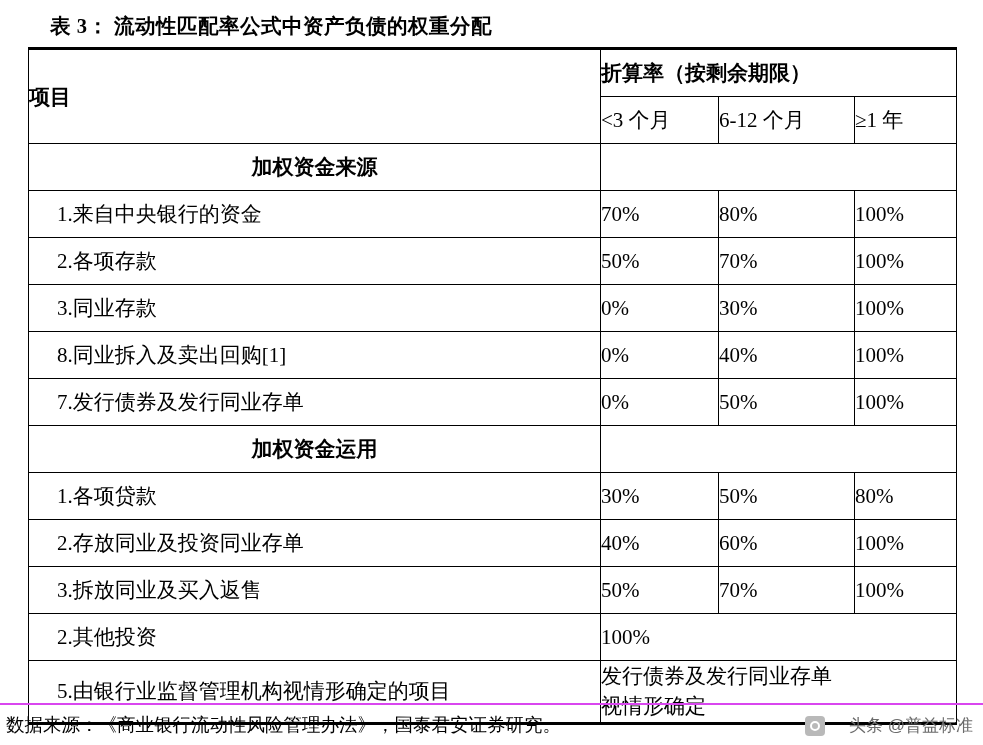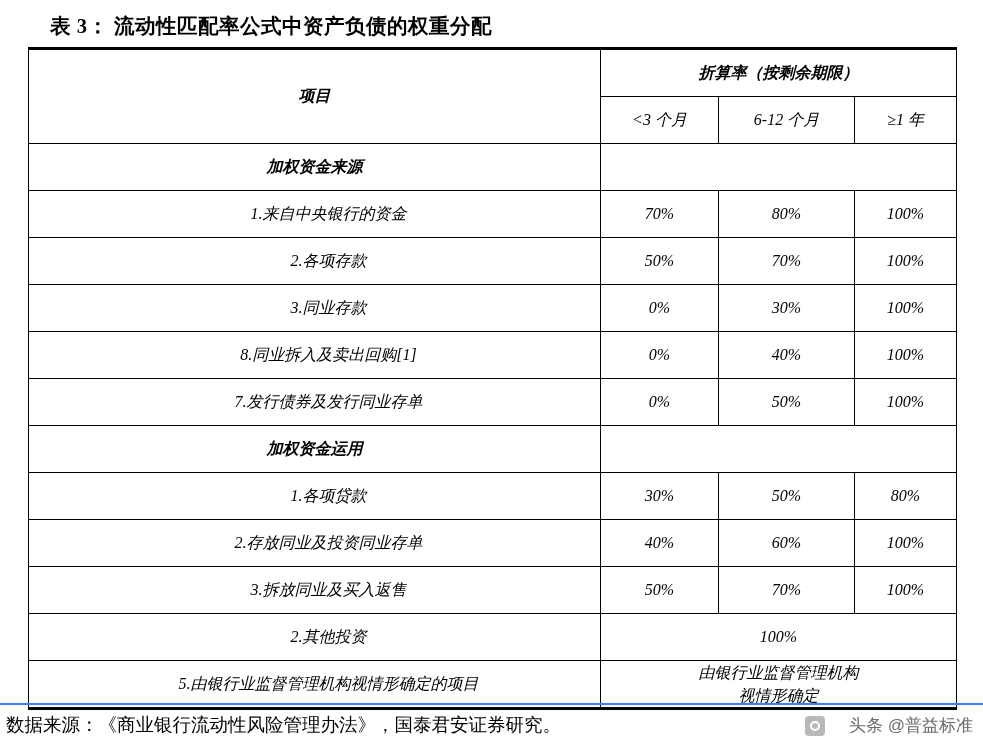--- a/index.html
+++ b/index.html
@@ -30,26 +30,24 @@
   }
   table.matrix {
     border-collapse: collapse;
     width: 928px;
     table-layout: fixed;
     border-top: 3px solid #000;
     border-bottom: 3px solid #000;
   }
   table.matrix td {
     border: 1px solid #000;
-    font-size: 16px;
+    font-size: 21px;
     padding: 0;
     vertical-align: middle;
-    text-align: center;
     height: 46px;
-    font-style: italic;
   }
   .head-item {
     font-weight: bold;
     font-size: 19.5px;
   }
   .head-group {
     font-weight: bold;
     font-size: 19.5px;
     height: 44px;
   }
@@ -78,21 +76,21 @@
   }
   .two-line {
     line-height: 1.45;
     font-size: 19px;
   }
   .footer {
     position: absolute;
     left: 0;
     bottom: 0;
     width: 983px;
-    border-top: 2px solid #3b82f6;
+    border-top: 2px solid #d946ef;
     padding-top: 7px;
     box-sizing: border-box;
   }
   .footer-inner {
     display: flex;
     align-items: flex-end;
     justify-content: space-between;
     padding: 0 6px 8px 6px;
   }
   .source {
@@ -218,21 +216,21 @@
         <td>70%</td>
         <td>100%</td>
       </tr>
       <tr>
         <td class="rowlabel tall">2.其他投资</td>
         <td colspan="3" class="tall">100%</td>
       </tr>
       <tr>
         <td class="rowlabel taller">5.由银行业监督管理机构视情形确定的项目</td>
         <td colspan="3" class="taller two-line">
-          <div>由银行业监督管理机构</div>
+          <div>发行债券及发行同业存单</div>
           <div>视情形确定</div>
         </td>
       </tr>
     </tbody>
   </table>
 
   <div class="footer">
     <div class="footer-inner">
       <div class="source">数据来源：《商业银行流动性风险管理办法》，国泰君安证券研究。</div>
       <div class="watermark">

